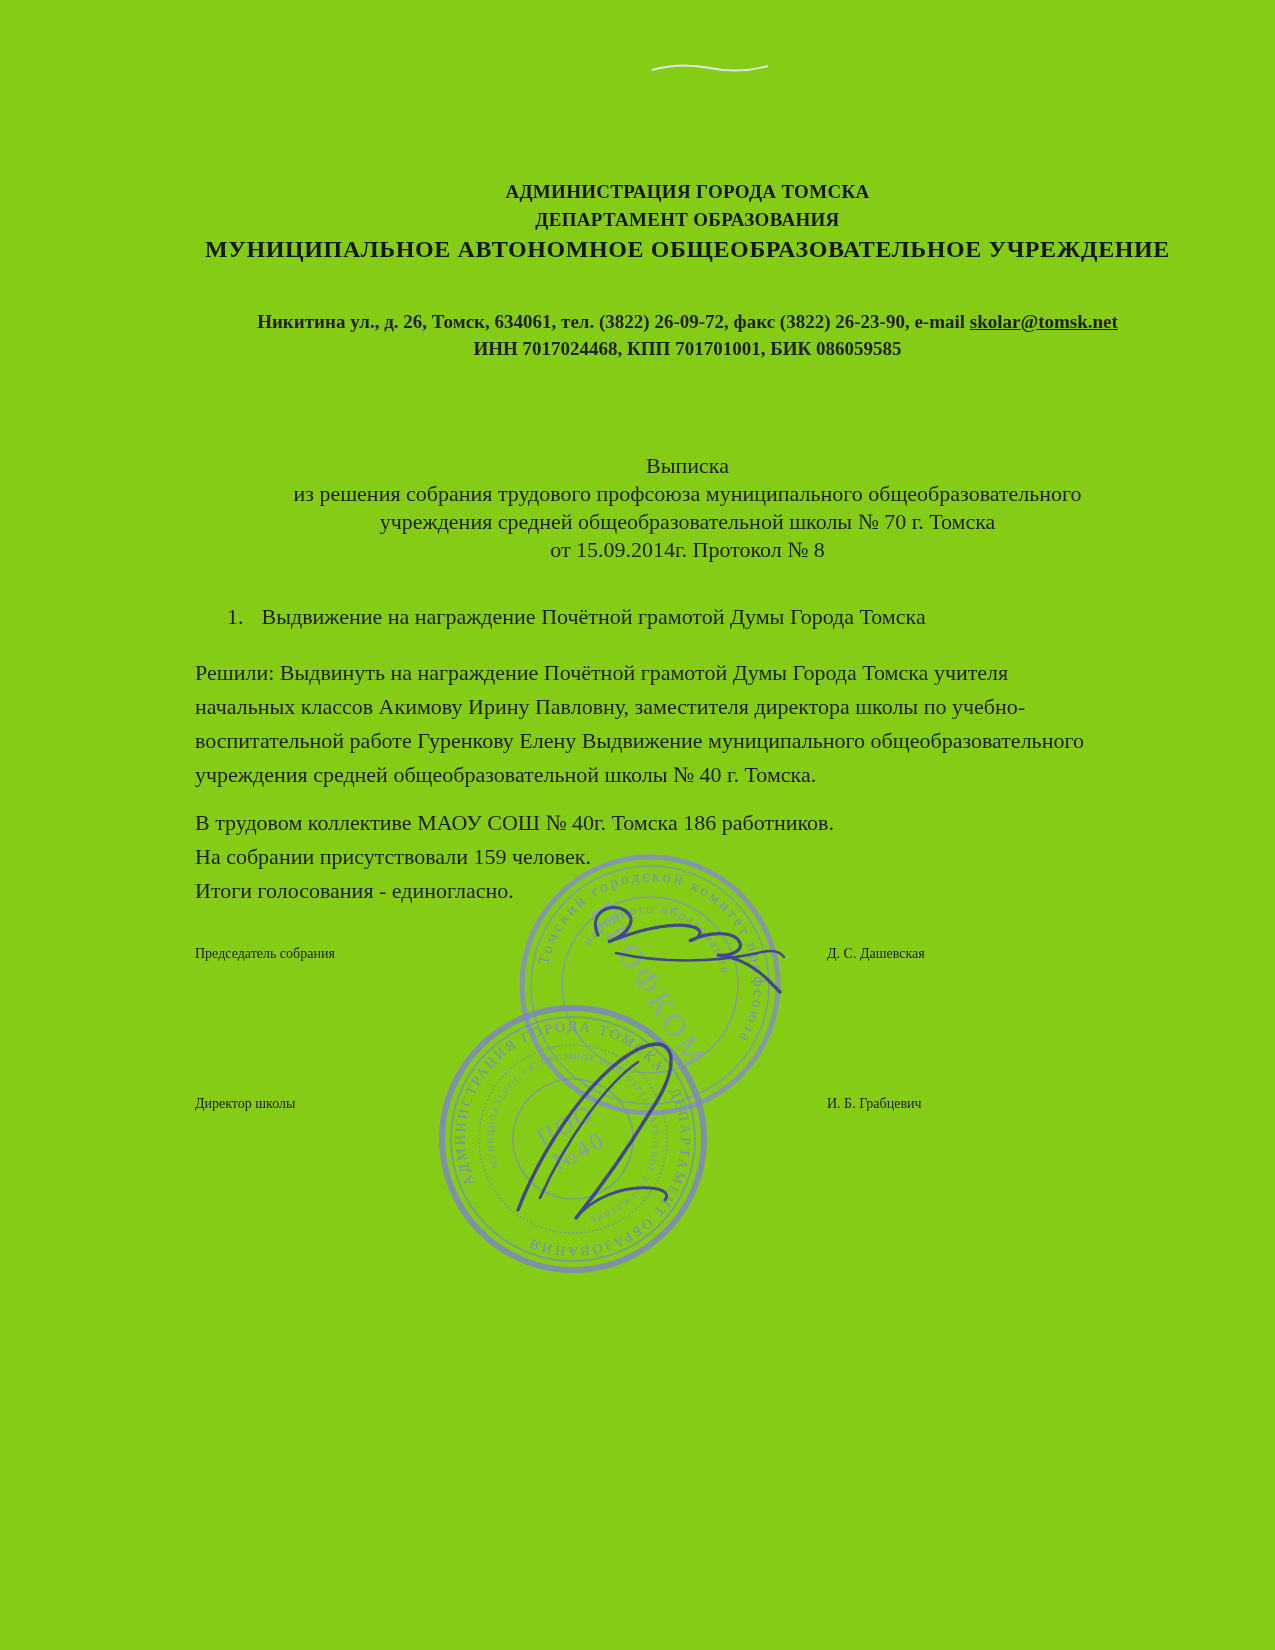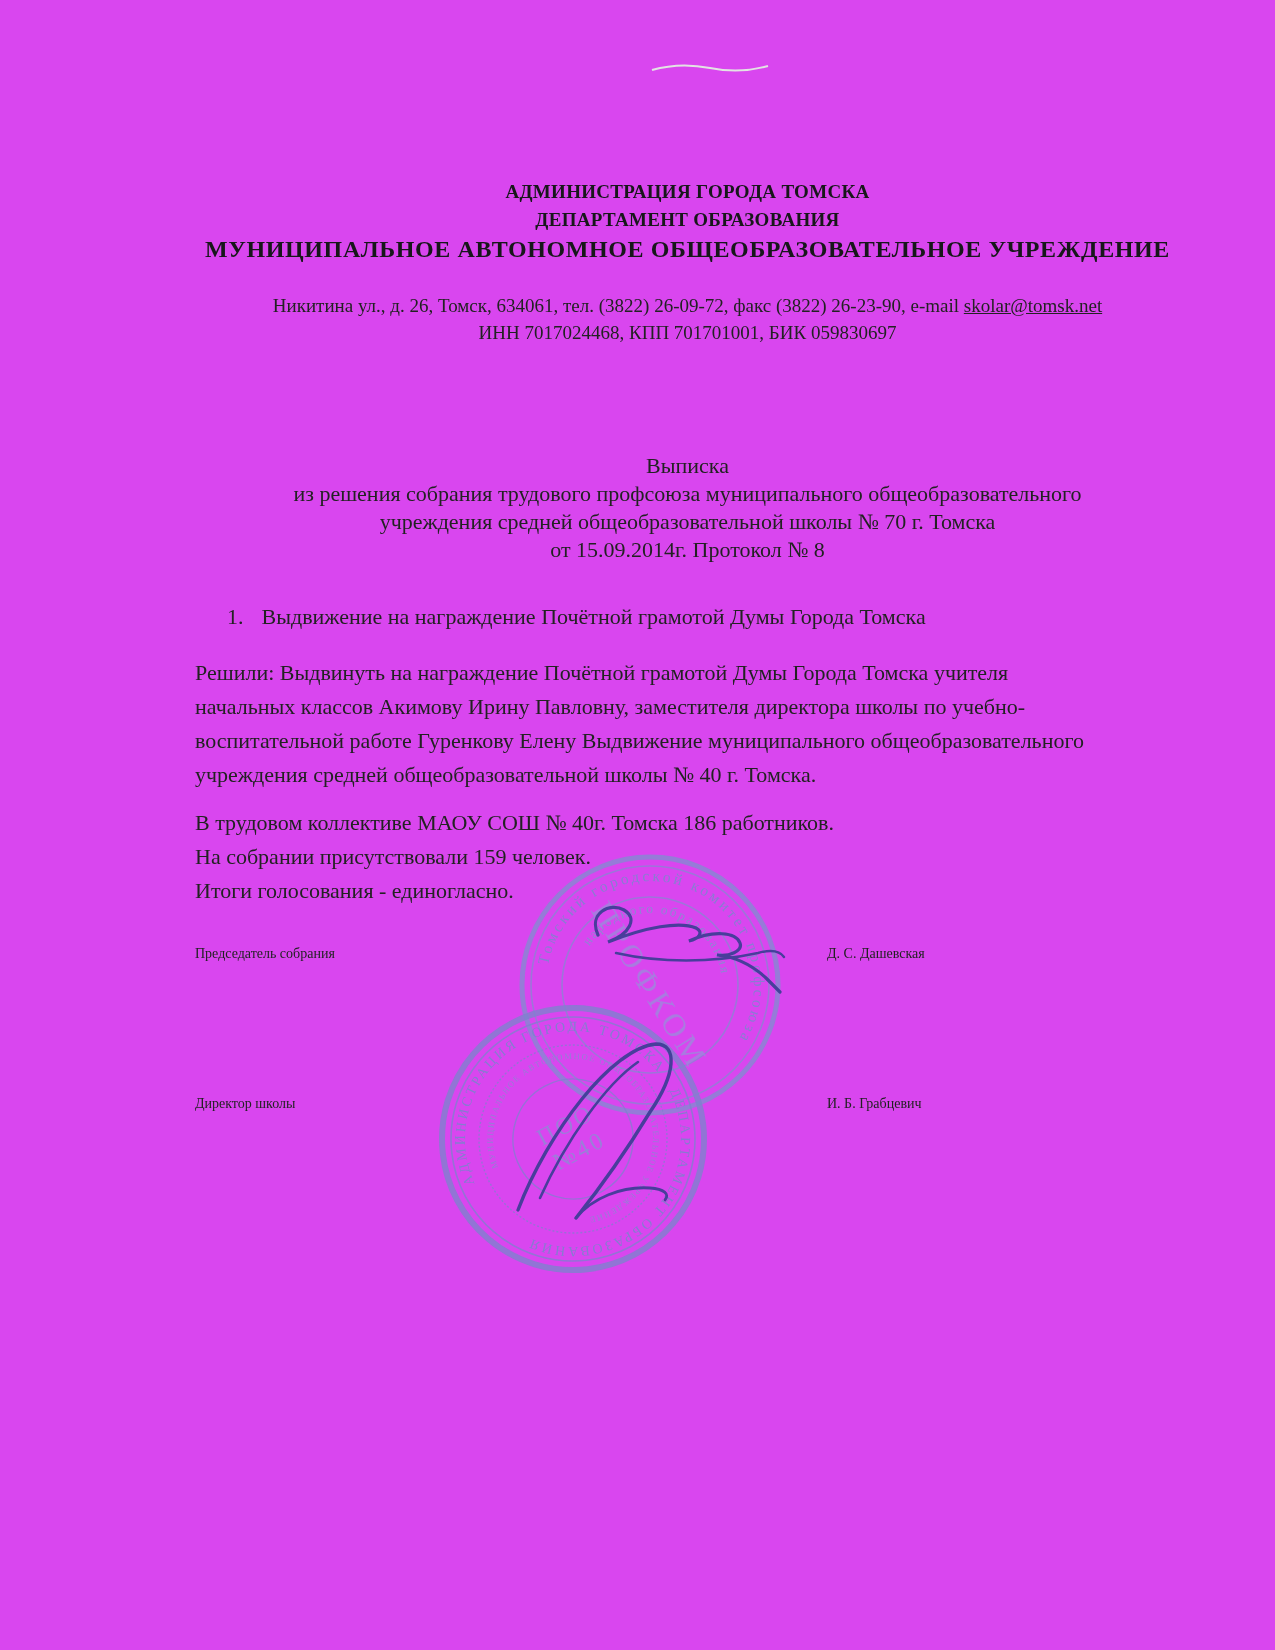--- a/index.html
+++ b/index.html
@@ -1,17 +1,17 @@
 <!DOCTYPE html>
 <html><head>
 <meta charset="utf-8">
 <style>
   html,body{margin:0;padding:0;background:#ffffff;}
   .page{
-    position:relative;width:1275px;height:1650px;background:#d946ef;overflow:hidden;
+    position:relative;width:1275px;height:1650px;background:#84cc16;overflow:hidden;
     font-family:"Liberation Serif","DejaVu Serif",serif;color:#1e1e20;
   }
   .content{position:absolute;left:195px;width:985px;}
   .center{text-align:center;}
   .hdr-small{font-size:19px;font-weight:bold;line-height:28px;color:#17171a;letter-spacing:.3px;}
   .hdr-big{font-size:24px;font-weight:bold;line-height:30px;color:#17171a;letter-spacing:.6px;}
   .contact{font-size:19px;line-height:27px;color:#222;}
   .contact .email{text-decoration:underline;}
   .body-text{font-size:22px;line-height:34px;color:#222;}
   .title-block{font-size:22px;line-height:28px;color:#222;}
@@ -30,23 +30,23 @@
   <svg class="scan-artifact" style="left:650px;top:58px;" width="120" height="20" viewBox="0 0 120 20">
     <path d="M2 12 Q 30 4 60 10 T 118 8" fill="none" stroke="#e3e3e3" stroke-width="2"></path>
   </svg>
 
   <div class="content center" style="top:178px;">
     <div class="hdr-small">АДМИНИСТРАЦИЯ ГОРОДА ТОМСКА</div>
     <div class="hdr-small">ДЕПАРТАМЕНТ ОБРАЗОВАНИЯ</div>
     <div class="hdr-big">МУНИЦИПАЛЬНОЕ АВТОНОМНОЕ ОБЩЕОБРАЗОВАТЕЛЬНОЕ УЧРЕЖДЕНИЕ</div>
   </div>
 
-  <div class="content center contact" style="top:292px;">
+  <div class="content center contact" style="top:308px;font-weight:bold;">
     <div><span>Никитина ул., д. 26, Томск, 634061, тел. (3822) 26-09-72, факс (3822) 26-23-90, e-mail </span><span class="email">skolar@tomsk.net</span></div>
-    <div>ИНН 7017024468, КПП 701701001, БИК 059830697</div>
+    <div>ИНН 7017024468, КПП 701701001, БИК 086059585</div>
   </div>
 
   <div class="content center title-block" style="top:452px;">
     <div>Выписка</div>
     <div>из решения собрания трудового профсоюза муниципального общеобразовательного</div>
     <div>учреждения средней общеобразовательной школы № 70 г. Томска</div>
     <div>от 15.09.2014г. Протокол № 8</div>
   </div>
 
   <div class="content body-text agenda" style="top:600px;">

